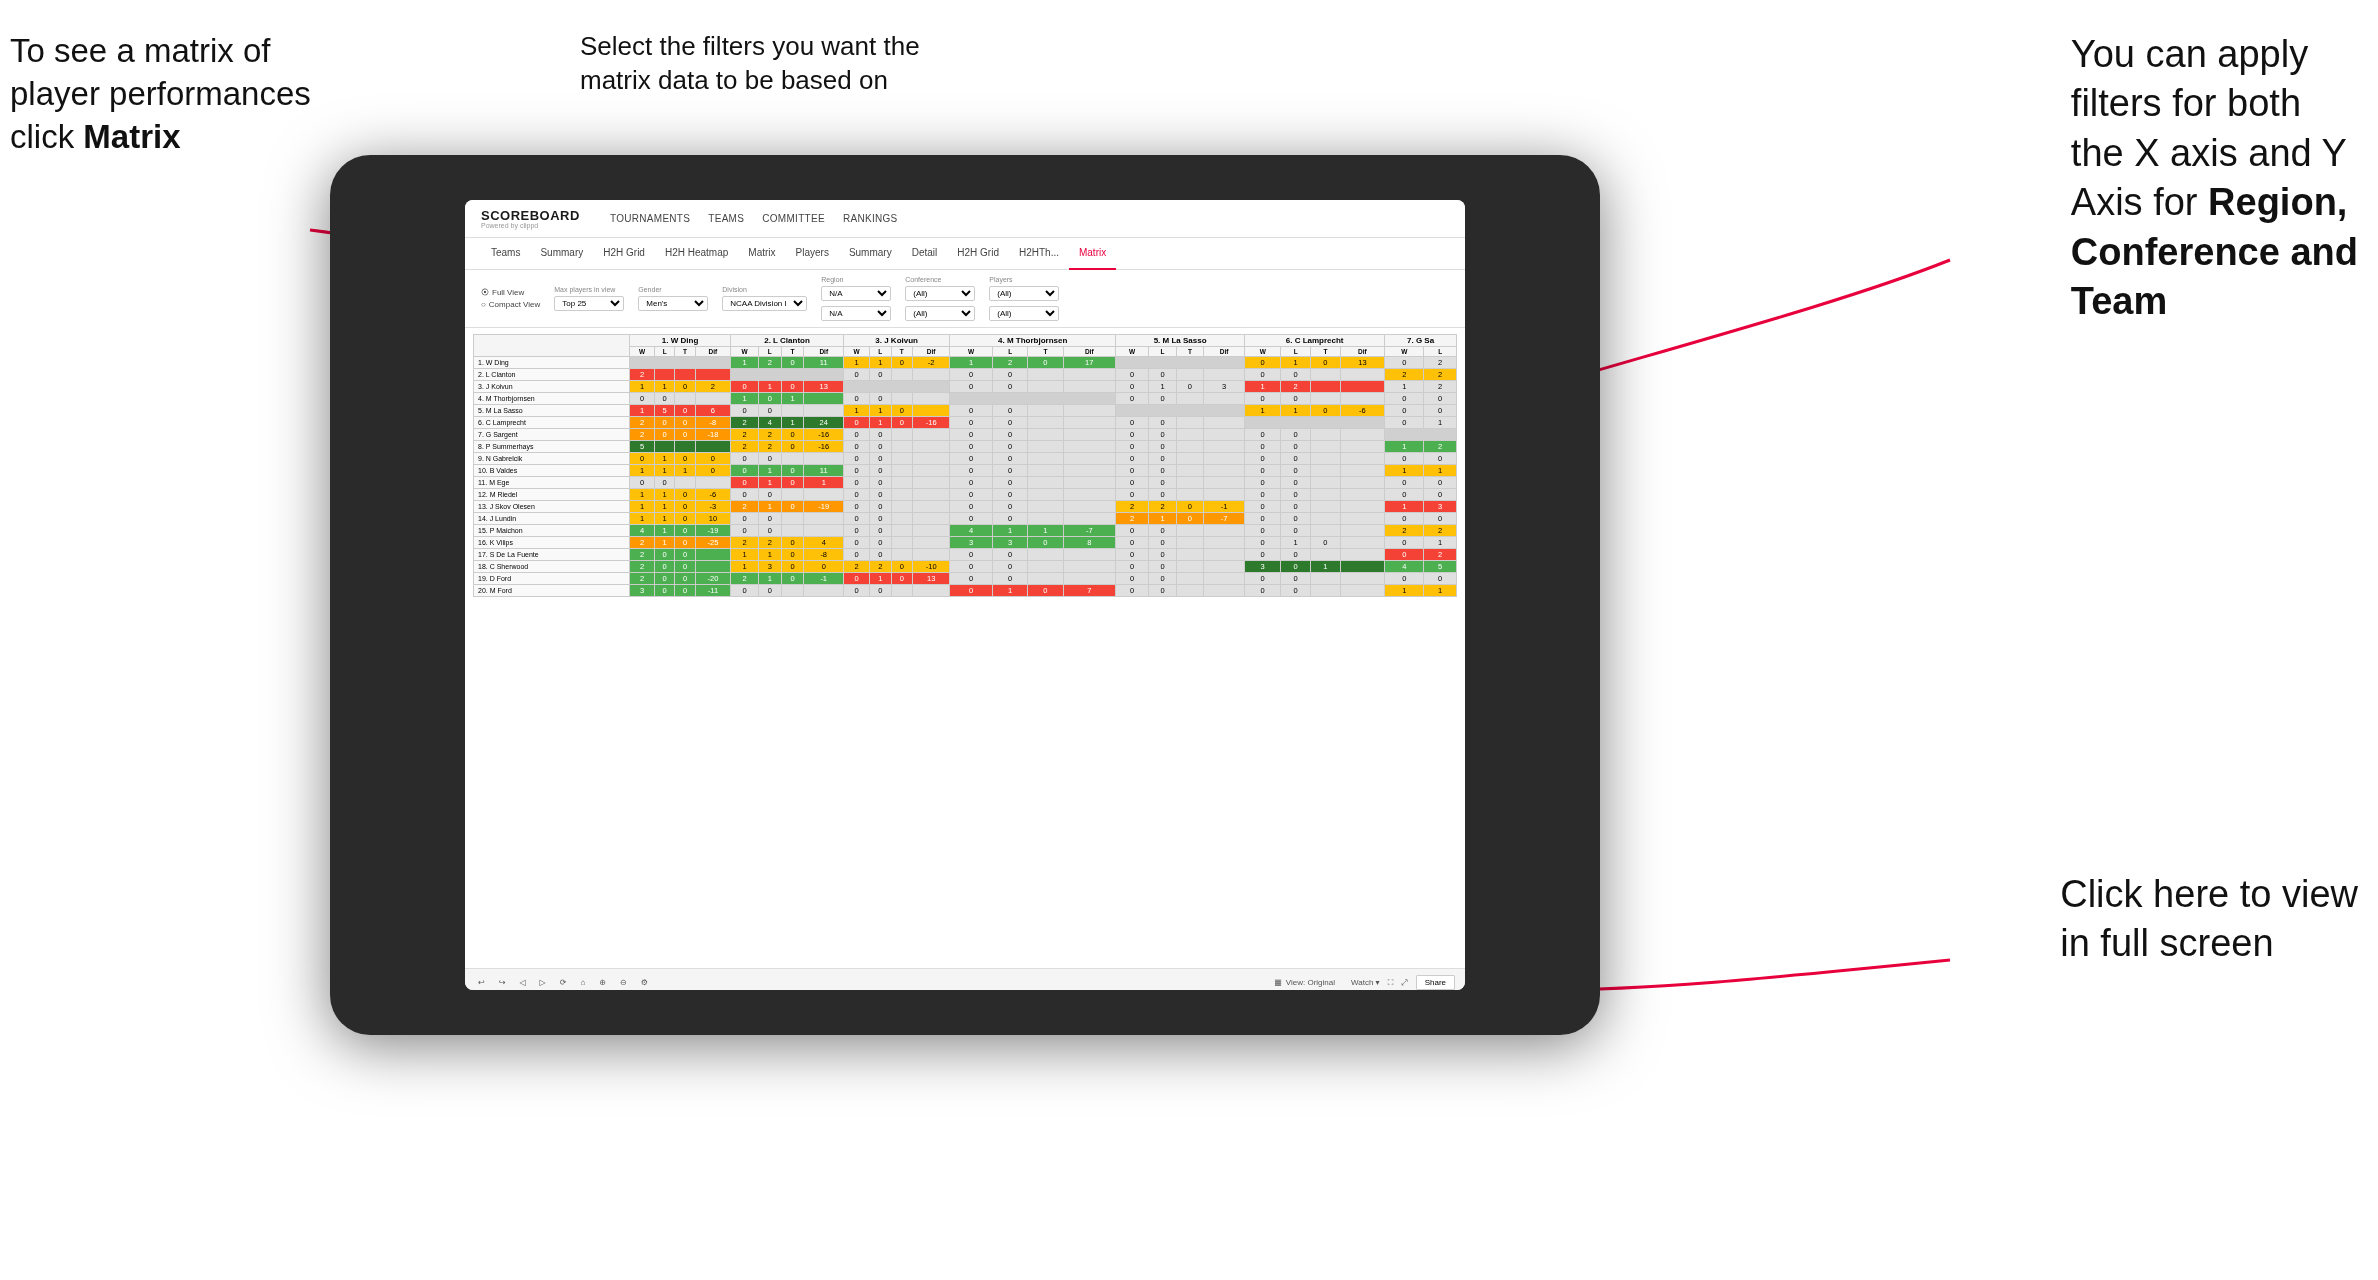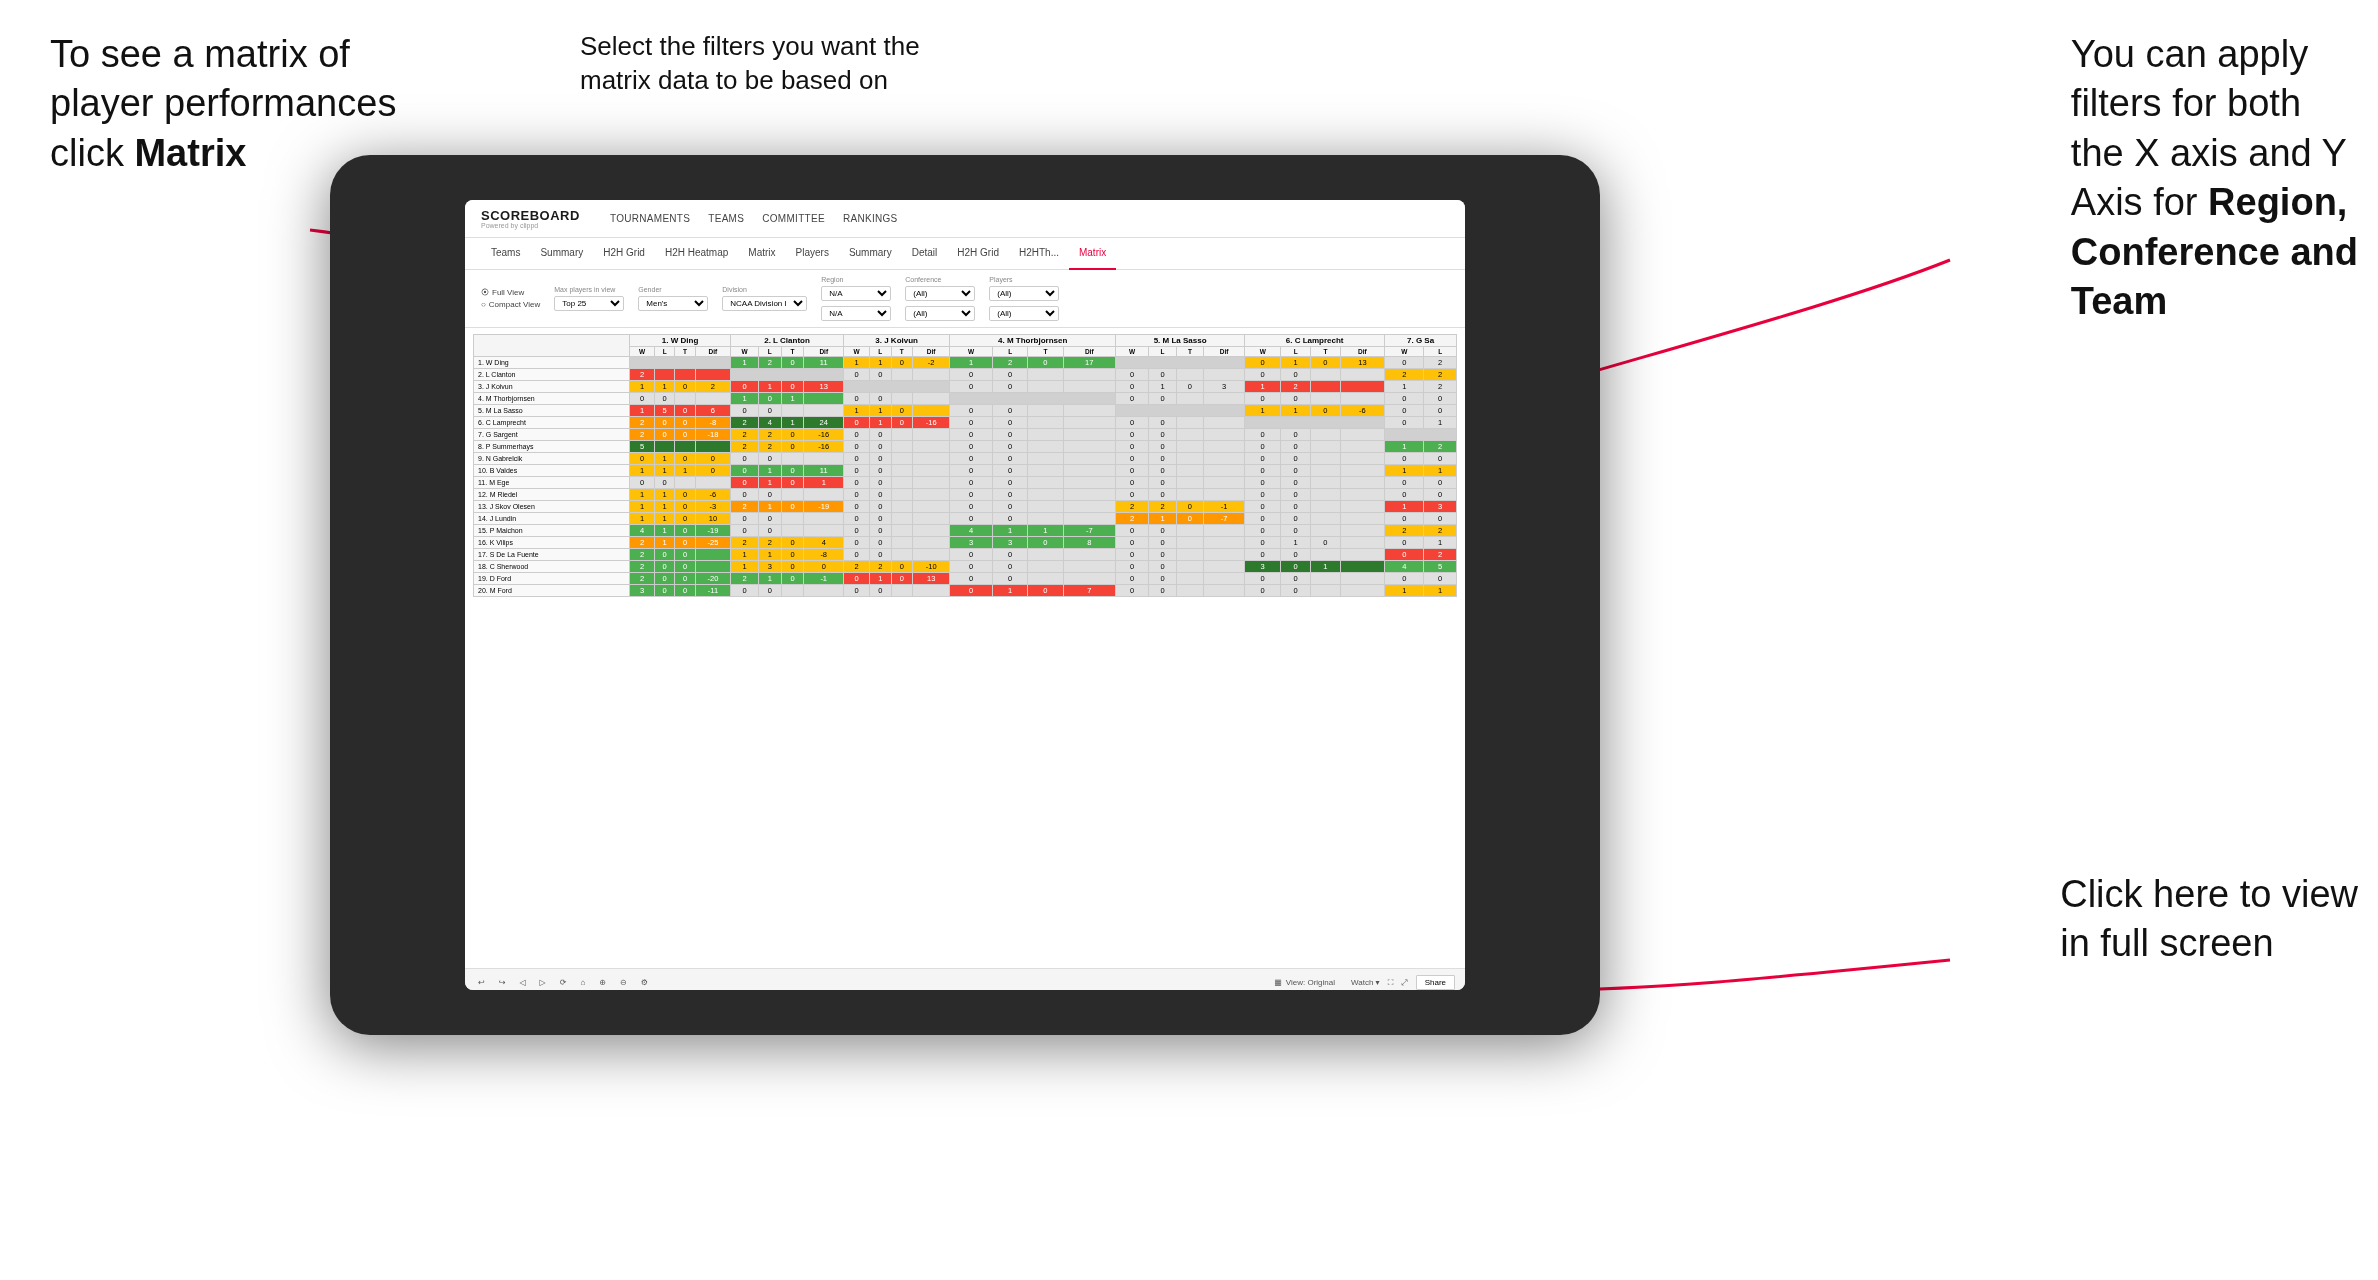--- a/index.html
+++ b/index.html
@@ -10,25 +10,24 @@
       font-family: Arial, sans-serif;
       position: relative;
       overflow: hidden;
     }
 
     
     .annotation-top-left {
       position: absolute;
       top: 30px;
       left: 10px;
-      font-size: 38px;
+      font-size: 33px;
       line-height: 1.3;
       color: #111;
       max-width: 360px;
-      margin-left: 40px;
     }
     .annotation-top-left strong {
       font-weight: 900;
     }
 
     
     .annotation-top-center {
       position: absolute;
       top: 30px;
       left: 580px;

